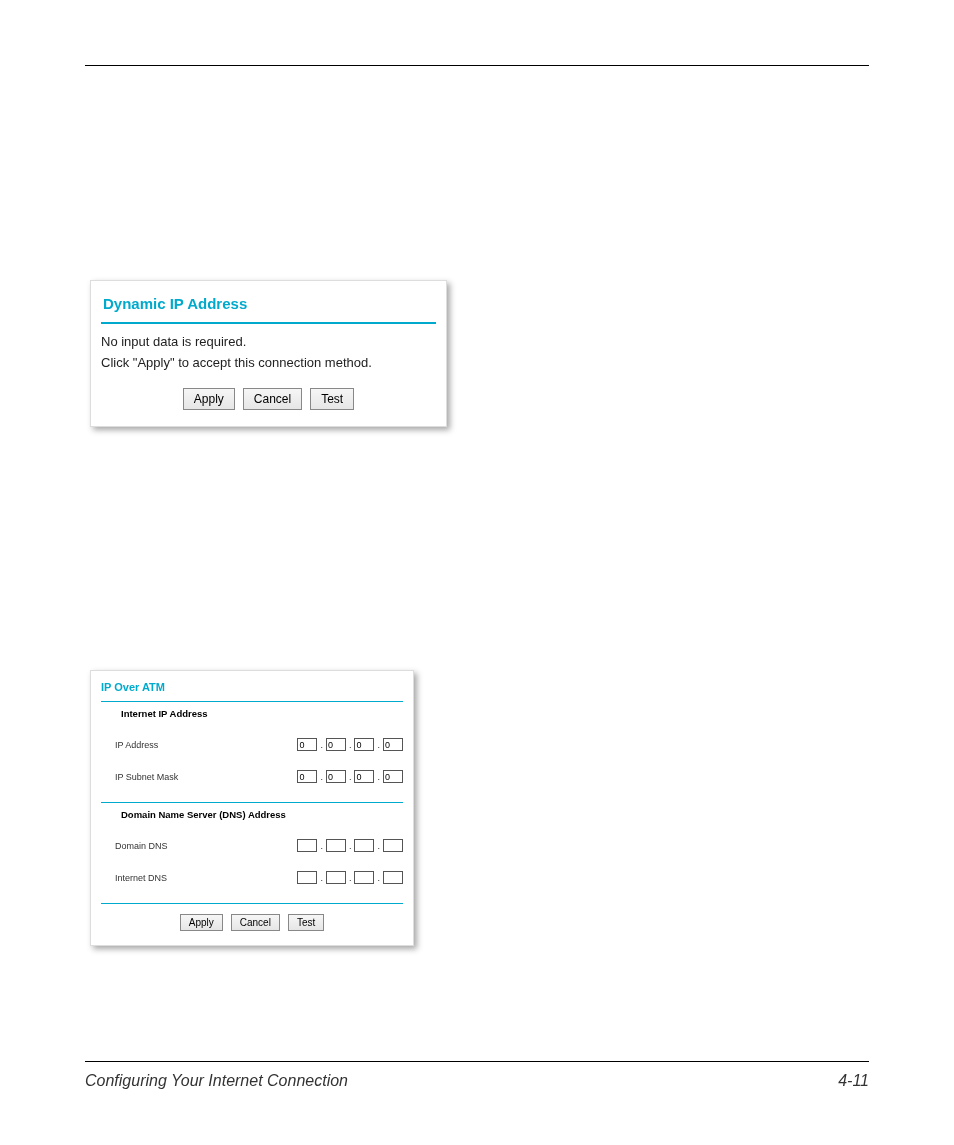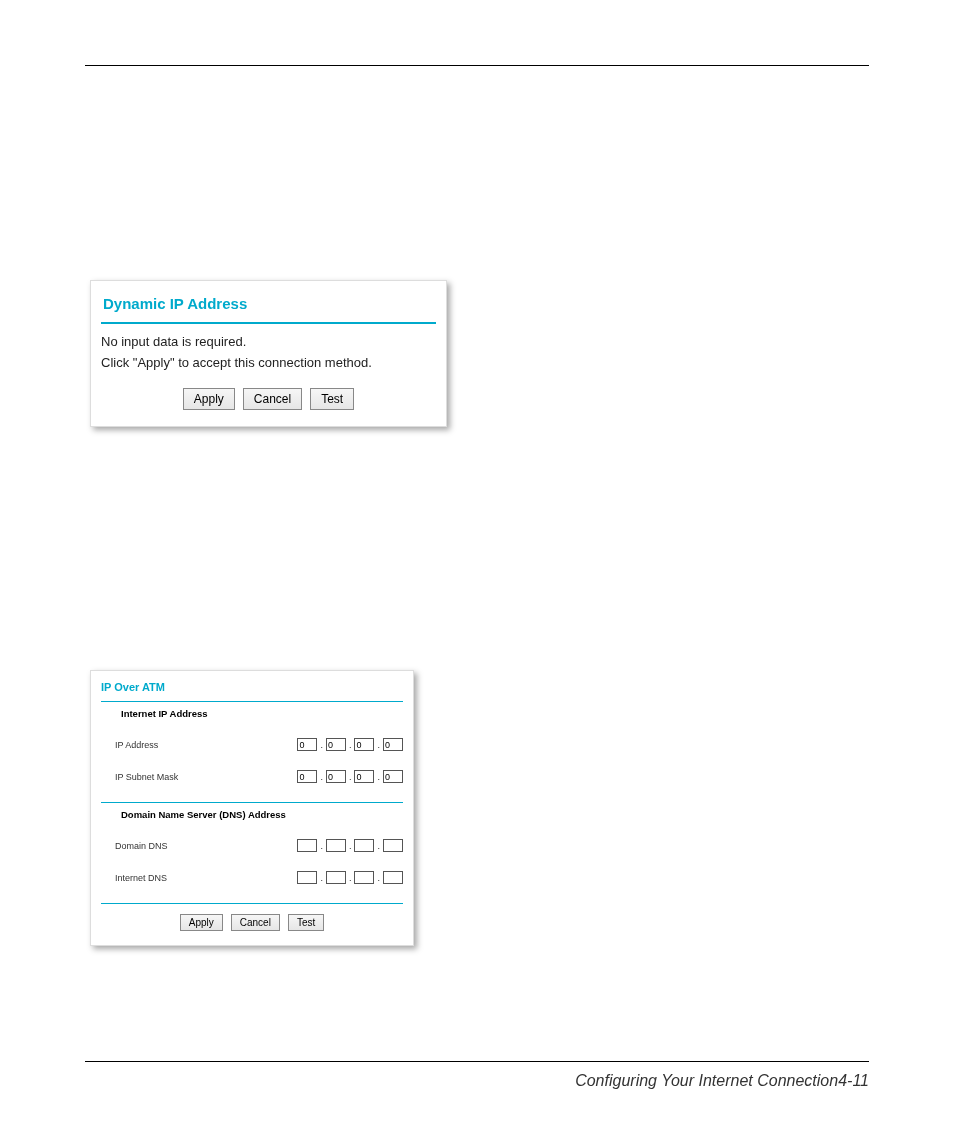--- a/index.html
+++ b/index.html
@@ -130,21 +130,21 @@
     left: 85px;
     right: 85px;
     bottom: 55px;
   }
   .footer-rule {
     border-top: 1px solid #000;
     margin-bottom: 10px;
   }
   .footer-row {
     display: flex;
-    justify-content: flex-end;
+    justify-content: space-between;
     font-size: 16px;
     font-style: italic;
     color: #333;
     font-family: Arial, Helvetica, sans-serif;
   }
 </style>
 </head>
 <body>
 
 <div class="page">

